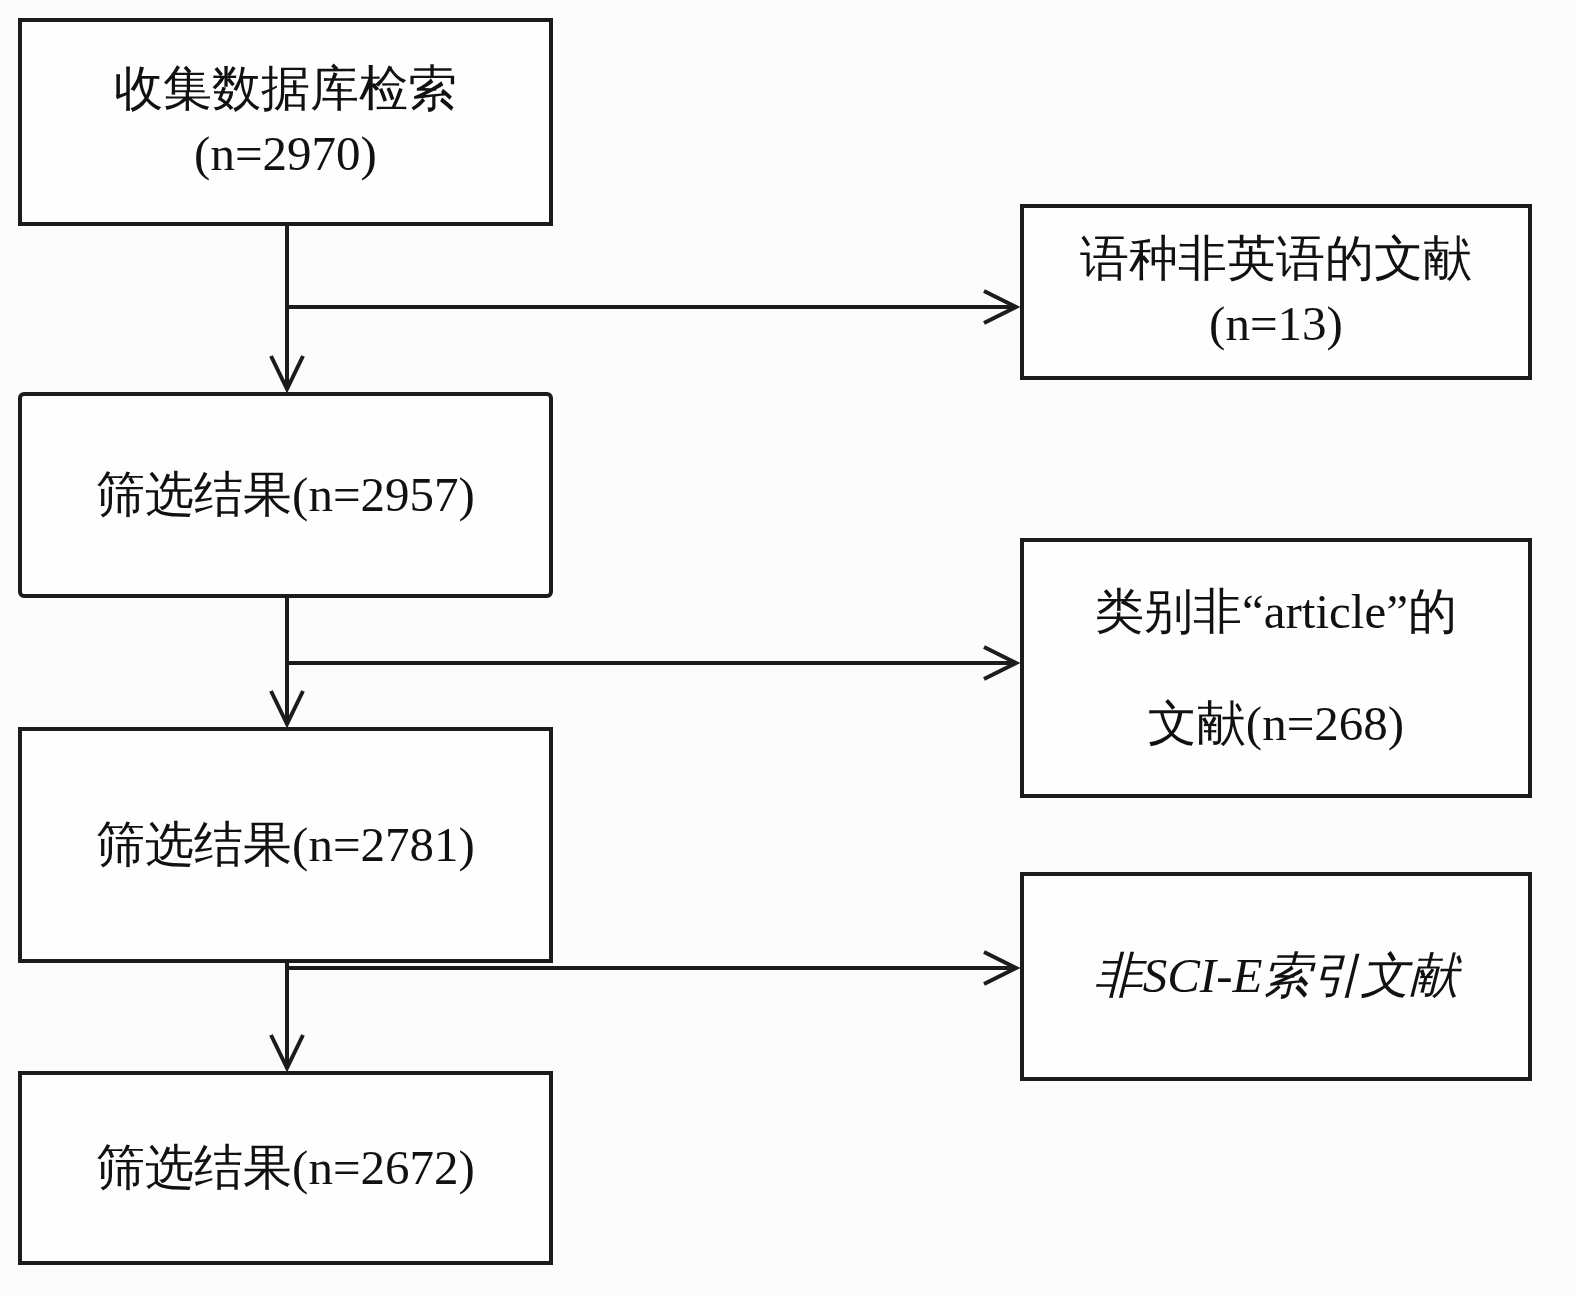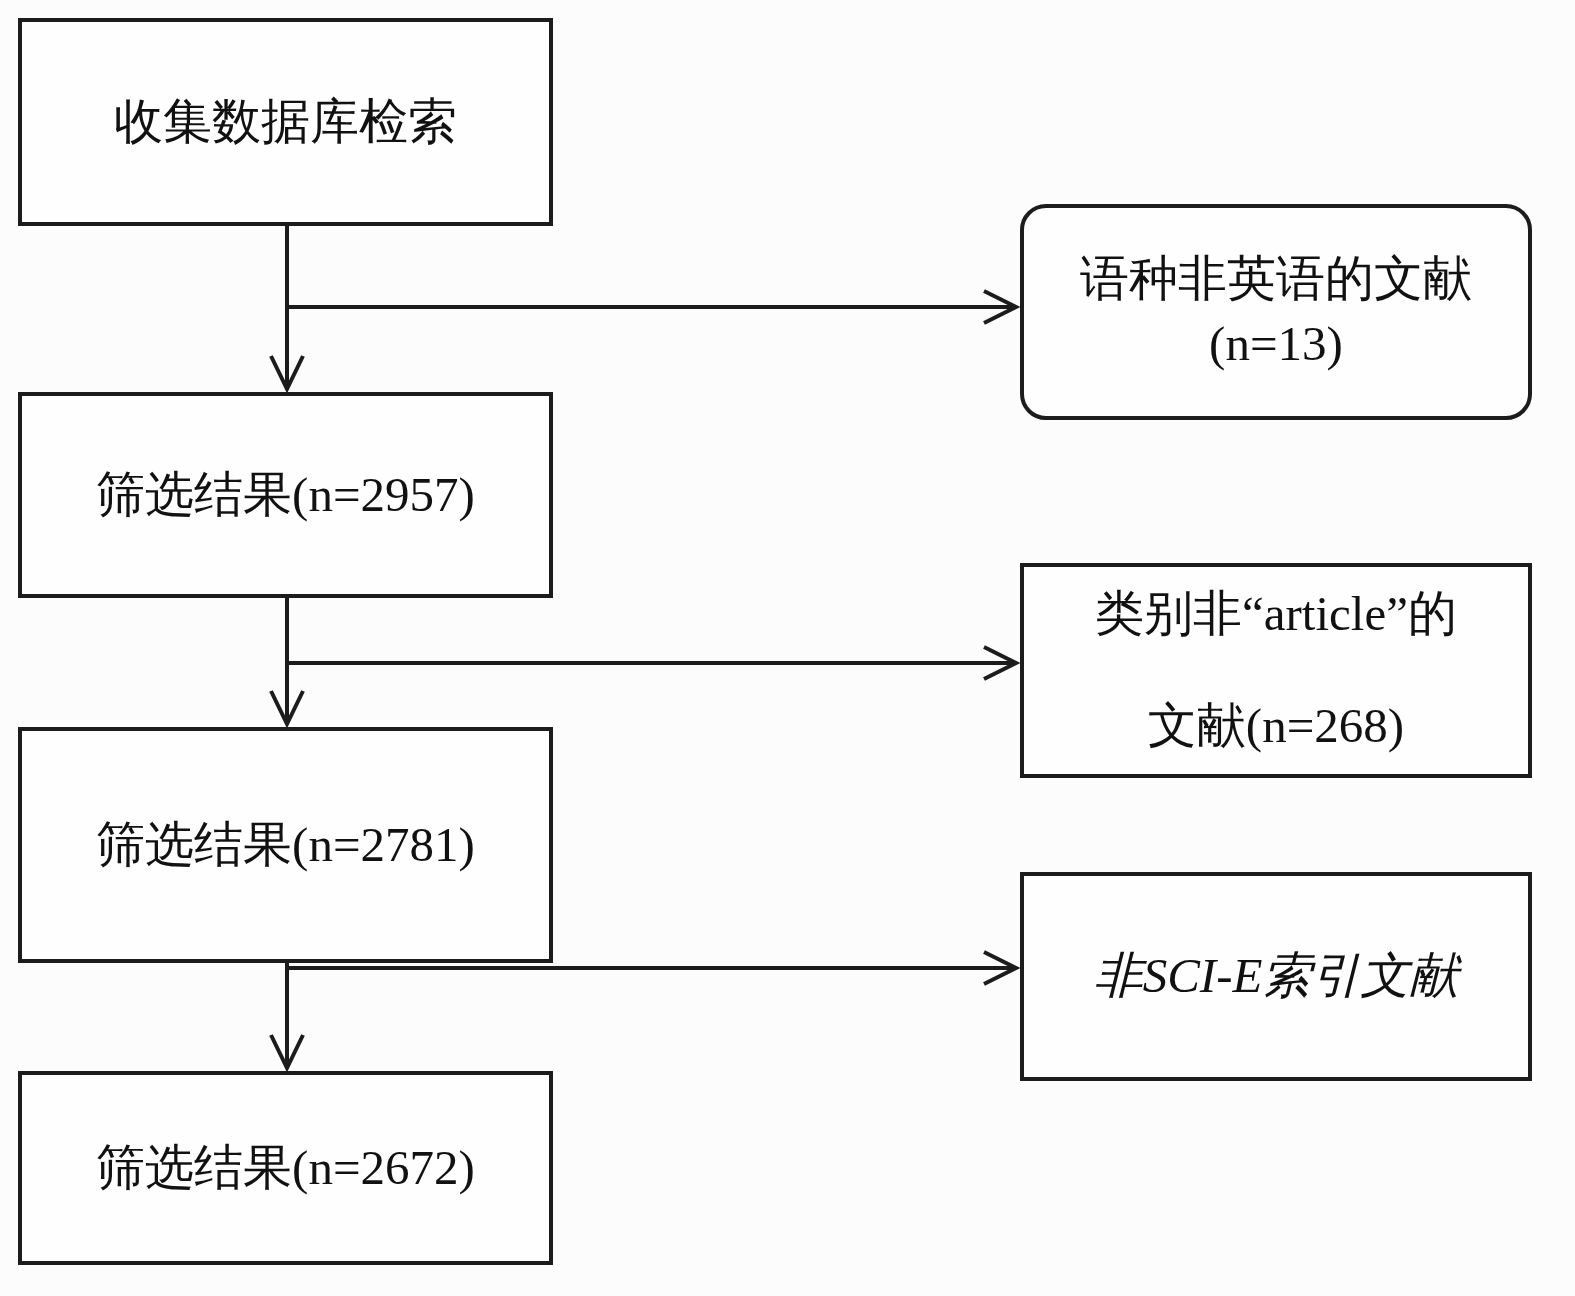--- a/index.html
+++ b/index.html
@@ -36,45 +36,46 @@
     justify-content:center;
     text-align:center;
     color:#111111;
     font-size:49px;
     line-height:1.32;
   }
   .box span{display:block;white-space:nowrap;}
   .col-left{left:18px;width:535px;}
   .col-right{left:1020px;width:512px;}
   .l1{top:18px;height:208px;}
-  .l2{top:392px;height:206px;}
+  .l2{top:392px;height:206px;border-radius:6px;}
   .l3{top:727px;height:236px;}
   .l4{top:1071px;height:194px;}
-  .r1{top:204px;height:216px;border-radius:26px;}
-  .r2{top:563px;height:215px;gap:47px;}
+  .r1{top:204px;height:176px;}
+  .r2{top:538px;height:260px;gap:47px;}
   .r3{top:872px;height:209px;font-style:italic;}
 </style>
 </head>
 <body>
 
 <div class="canvas">
 
   <svg class="arrows" viewBox="0 0 1575 1296" xmlns="http://www.w3.org/2000/svg">
 
     <path d="M287 226 V388 M271 356 L287 389 L303 356"></path>
     <path d="M287 598 V723 M271 691 L287 724 L303 691"></path>
     <path d="M287 931 V1067 M271 1035 L287 1068 L303 1035"></path>
 
     <path d="M287 307 H1014 M984 291 L1016 307 L984 323"></path>
     <path d="M287 663 H1014 M984 647 L1016 663 L984 679"></path>
     <path d="M287 968 H1014 M984 952 L1016 968 L984 984"></path>
   </svg>
 
   <div class="box col-left l1">
     <span>收集数据库检索</span>
+    <span>(n=2970)</span>
   </div>
 
   <div class="box col-left l2">
     <span>筛选结果(n=2957)</span>
   </div>
 
   <div class="box col-left l3">
     <span>筛选结果(n=2781)</span>
   </div>
 

